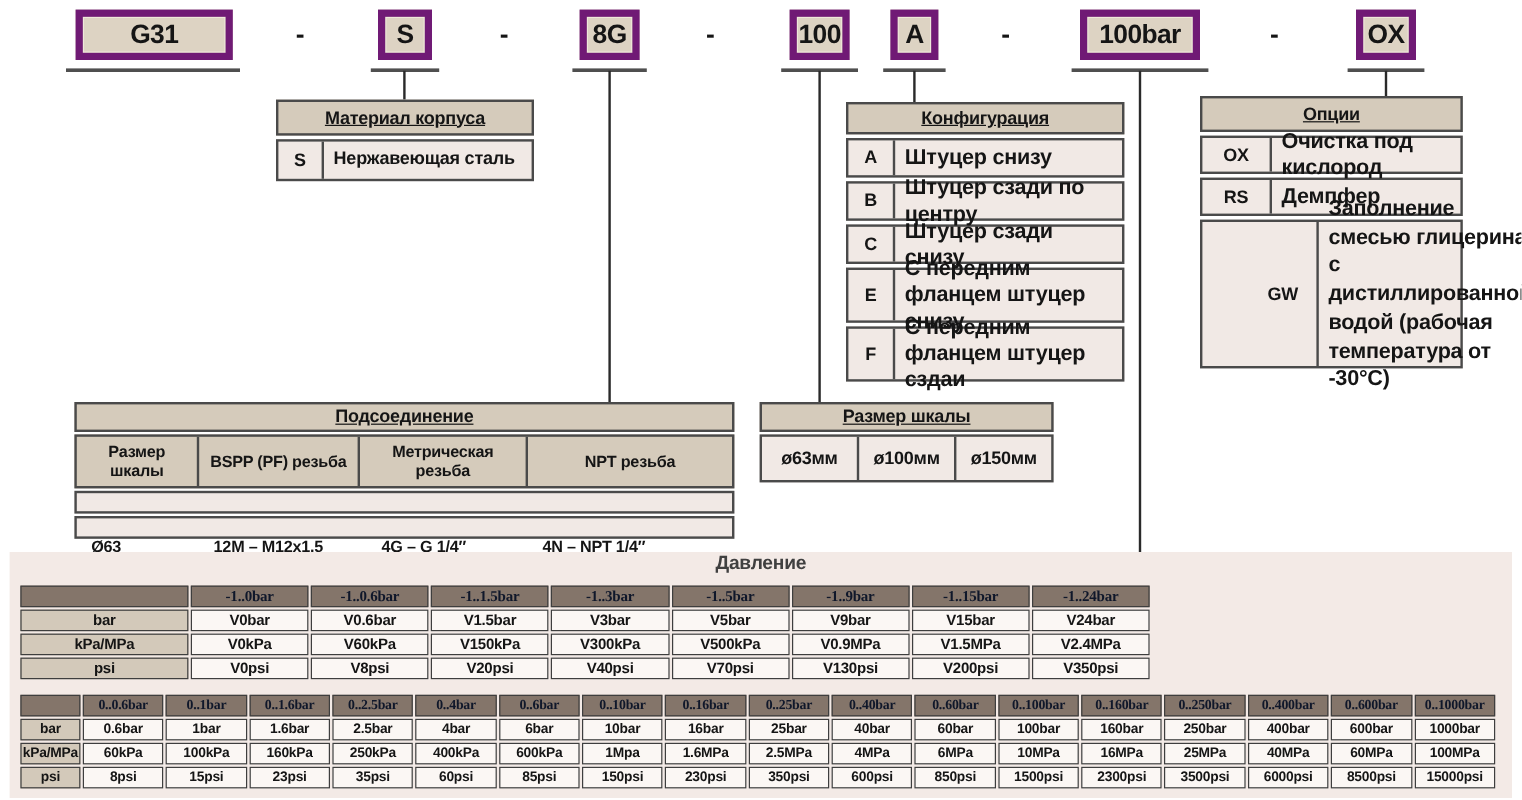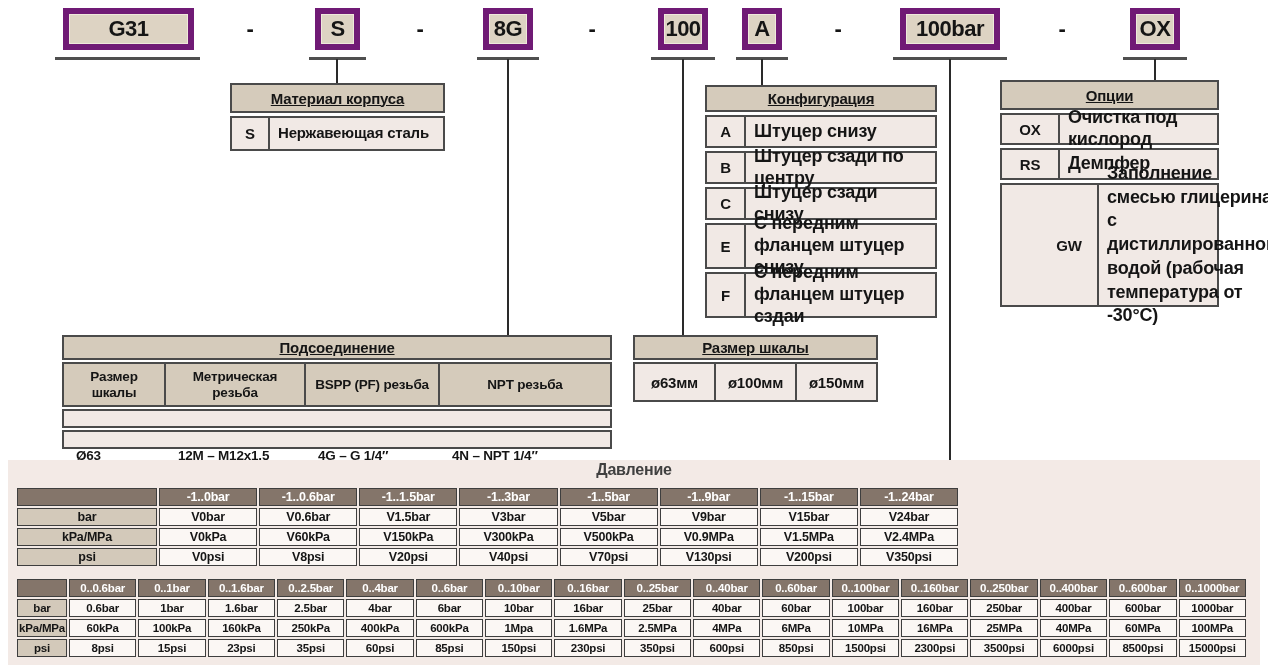--- a/index.html
+++ b/index.html
@@ -69,21 +69,21 @@
   
   .pressure-section { position:absolute; left:8px; top:460px; width:1252px; height:205px; background:#f3eae6; }
   .pressure-title { position:absolute; left:0; top:1px; width:100%; text-align:center; font-size:16px; color:#404040; }
   table.ptable { position:absolute; border-collapse:separate; border-spacing:2px; table-layout:fixed; }
   table.ptable td {
     border:1px solid #3e3e3e; text-align:center; height:16px;
     overflow:hidden; white-space:nowrap; padding:0 1px;
   }
   .pt1 { left:7px; top:26px; width:945px; font-size:12.5px; }
   .pt2 { left:7px; top:117px; width:1233px; font-size:11.5px; }
-  td.ph { background:#84756a; color:#ffffff; }
+  td.ph { background:#84756a; color:#0f172a;font-family:Liberation Serif, serif; }
   td.pl { background:#d3c9ba; }
   td.pv { background:#fbf7f4; }
 </style>
 </head>
 <body>
 
 <div class="page">
 
   <div class="code-box" style="left:63px;width:131px;">
       <span>G31</span>
@@ -174,25 +174,25 @@
       <div class="kv-desc" style="line-height:1.32;">Заполнение смесью глицерина с дистиллированной водой (рабочая температура от -30°C)</div>
     </div>
   </div>
 
   <div class="tbl" style="left:62px;top:335px;width:550px;">
     <div class="tbl-title" style="height:25px;">Подсоединение</div>
     <div class="conn-row conn-head">
       <div class="conn-cell w1">
           <span style="max-width:64px;">Размер шкалы</span>
         </div>
+      <div class="conn-cell w3">
+          <span>BSPP (PF) резьба</span>
+        </div>
       <div class="conn-cell w2">
           <span style="max-width:100px;">Метрическая резьба</span>
-        </div>
-      <div class="conn-cell w3">
-          <span>BSPP (PF) резьба</span>
         </div>
       <div class="conn-cell w4">
           <span>NPT резьба</span>
         </div>
     </div>
     <div class="conn-row conn-data">
       <div class="conn-cell w1">Ø63</div>
       <div class="conn-cell w2">12M – M12x1.5</div>
       <div class="conn-cell w3">4G – G 1/4″</div>
       <div class="conn-cell w4">4N – NPT 1/4″</div>

